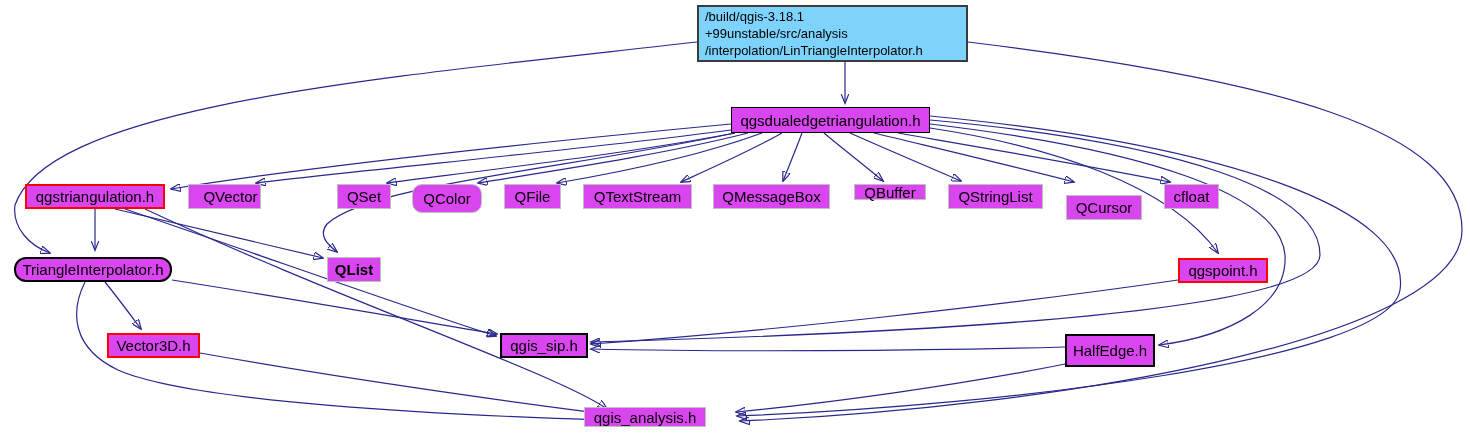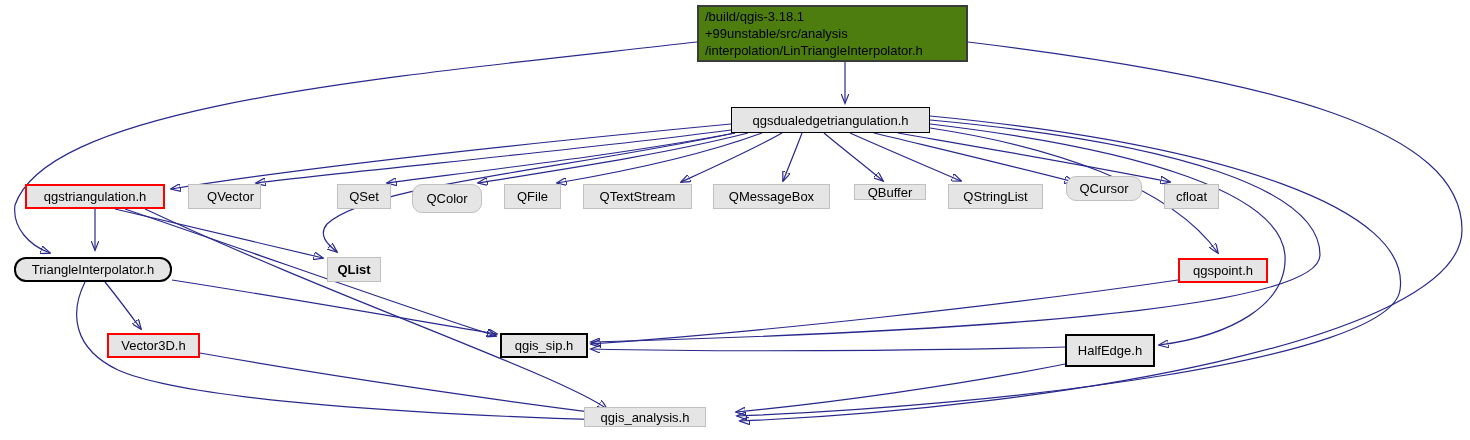--- a/index.html
+++ b/index.html
@@ -8,32 +8,32 @@
     width:1470px;height:440px;
     background:#ffffff;
     font-family:"Liberation Sans", sans-serif;
     overflow:hidden;
   }
   .edge-layer{position:absolute;left:0;top:0;width:1470px;height:440px;}
   .edge-layer path{fill:none;stroke:#28288c;stroke-width:1.2px;}
   .node{
     position:absolute;
     display:flex;align-items:center;justify-content:center;
-    background:#e5e5e5;
-    font-size:13px;color:#000000;
+    background:#d946ef;
+    font-size:15px;color:#000000;
     white-space:nowrap;
     box-sizing:border-box;
     z-index:2;
   }
   .n-gray {border:1px solid #c0c0c0;}
   .n-blackthin{border:1px solid #000000;}
   .n-black{border:2px solid #000000;}
   .n-red  {border:2px solid #ff0000;}
   .n-root{
-    background:#4d7c0f;
+    background:#7dd3fc;
     border:2px solid #3b3b3b;
     justify-content:flex-start;
     text-align:left;
     white-space:pre-line;
     line-height:17px;
     padding:0 6px;
     font-size:13px;
   }
 </style>
 </head>
@@ -103,21 +103,21 @@
   <div class="node n-gray" style="left:504px;top:184px;width:57px;height:25px;">QFile</div>
 
   <div class="node n-gray" style="left:583px;top:184px;width:109px;height:25px;">QTextStream</div>
 
   <div class="node n-gray" style="left:713px;top:184px;width:117px;height:25px;">QMessageBox</div>
 
   <div class="node n-gray" style="left:854px;top:184px;width:72px;height:16px;">QBuffer</div>
 
   <div class="node n-gray" style="left:948px;top:184px;width:95px;height:25px;">QStringList</div>
 
-  <div class="node n-gray" style="left:1066px;top:176px;width:76px;height:25px;border-radius:10px;">QCursor</div>
+  <div class="node n-gray" style="left:1066px;top:195px;width:76px;height:25px;">QCursor</div>
 
   <div class="node n-gray" style="left:1164px;top:184px;width:55px;height:25px;">cfloat</div>
 
   <div class="node n-black" style="left:14px;top:257px;width:158px;height:25px;border-radius:12px;">TriangleInterpolator.h</div>
 
   <div class="node n-gray" style="left:327px;top:257px;width:54px;height:25px;font-weight:bold;">QList</div>
 
   <div class="node n-red" style="left:1178px;top:258px;width:90px;height:25px;">qgspoint.h</div>
 
   <div class="node n-red" style="left:107px;top:333px;width:93px;height:25px;">Vector3D.h</div>

